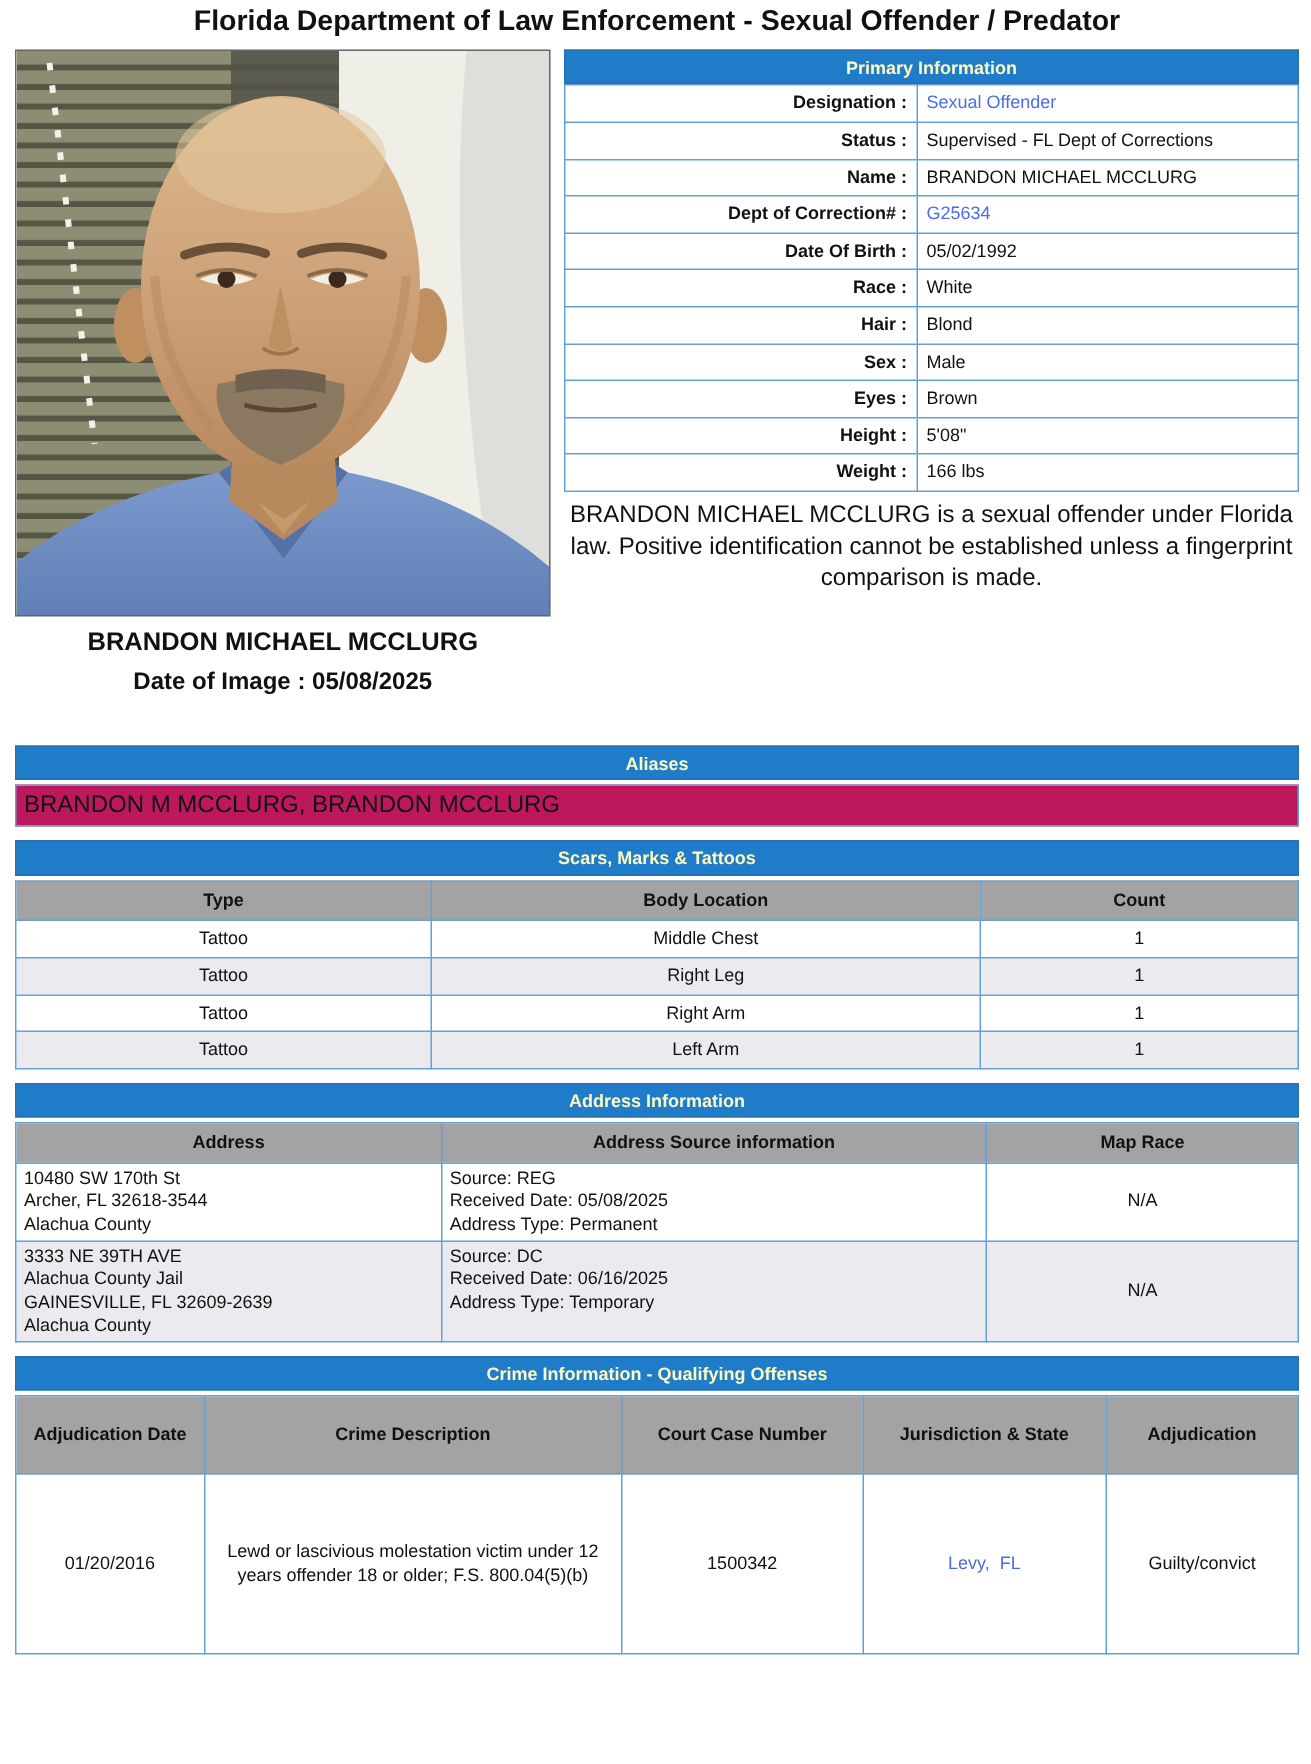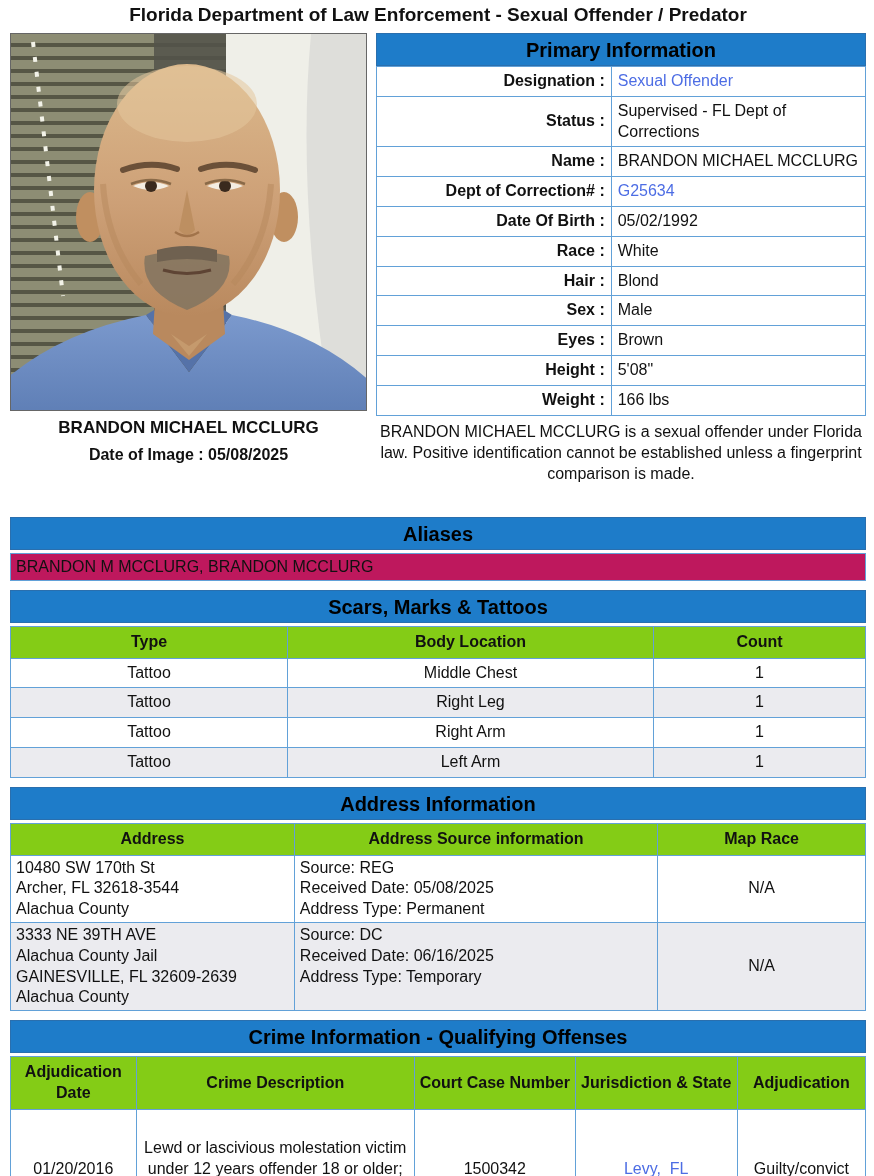--- a/index.html
+++ b/index.html
@@ -21,46 +21,46 @@
   .photo-frame{width:357px;height:378px;border:1px solid #666;overflow:hidden;background:#e9e9e3;}
   .photo-frame svg{display:block;}
   .caption-name{font-size:17px;font-weight:bold;text-align:center;margin-top:7px;}
   .caption-date{font-size:16px;font-weight:bold;text-align:center;margin-top:8px;}
 
   .info-col{flex:1;min-width:0;}
 
   .section-bar{
     background:var(--bar-blue);
     border:1px solid #2a6fae;
-    color:#000000;font-size:20px;font-weight:bold;text-align:center;
+    color:#fef9c3;font-size:12px;font-weight:bold;text-align:center;
     padding:4px 0 3px 0;line-height:1.2;
   }
   .gap3{height:3px;}
 
   table{width:100%;border-collapse:collapse;table-layout:fixed;}
-  td,th{border:1px solid var(--border-blue);font-size:16px;line-height:1.3;margin-top:28px;}
+  td,th{border:1px solid var(--border-blue);font-size:12px;line-height:1.3;margin-top:28px;}
 
   
   .pi-table td{padding:4px 6px;}
   .pi-table td.label{width:48%;text-align:right;font-weight:bold;}
   .pi-table td.value{text-align:left;}
   a.link,span.link{color:var(--link-blue);text-decoration:none;cursor:pointer;}
 
   .disclaimer{font-size:16px;text-align:center;line-height:1.32;margin-top:5px;padding:0 4px;}
 
   .section{margin-top:9px;}
   .section.aliases{margin-top:33px;}
 
   .aliases-value{
     border:1px solid var(--border-blue);
     font-size:16px;padding:4px 5px;background:#be185d;
   }
 
   
-  .data-table th{font-weight:bold;text-align:center;padding:5px 4px;background:#84cc16;}
+  .data-table th{font-weight:bold;text-align:center;padding:5px 4px;background:#a3a3a3;}
   .data-table td{text-align:center;padding:4px 4px;}
   .data-table tr.stripe td{background:var(--stripe);}
 
   .scars-table col.c1{width:32.4%;} .scars-table col.c2{width:42.8%;} .scars-table col.c3{width:24.8%;}
 
   .addr-table col.c1{width:33.2%;} .addr-table col.c2{width:42.5%;} .addr-table col.c3{width:24.3%;}
   .addr-table td{text-align:left;vertical-align:top;padding:2px 5px;}
   .addr-table td.maplink{text-align:center;vertical-align:middle;}
   .pre{white-space:pre-line;}
   .prewrap{white-space:pre-wrap;}

